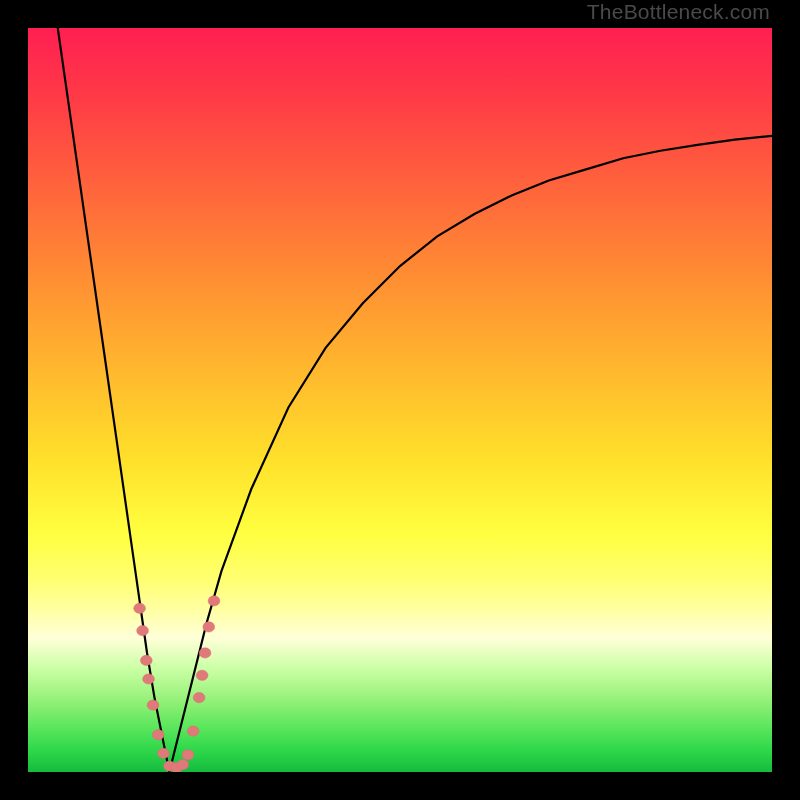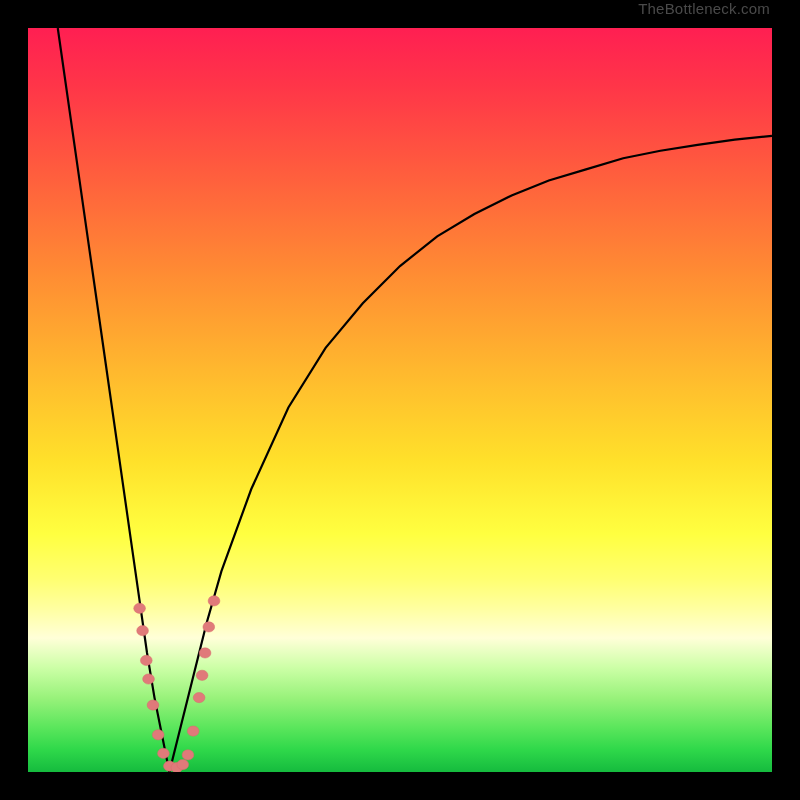--- a/index.html
+++ b/index.html
@@ -40,21 +40,21 @@
       #2fd84a 97%,
       #15bb3e 100%
     );
     overflow: hidden;
   }
   .watermark {
     position: absolute;
     top: 0px;
     right: 30px;
     font-family: Arial, Helvetica, sans-serif;
-    font-size: 15px;
+    font-size: 21px;
     color: #4a4a4a;
     font-weight: 500;
     letter-spacing: 0.2px;
   }
   svg.curves {
     position: absolute;
     left: 0;
     top: 0;
     width: 744px;
     height: 744px;

